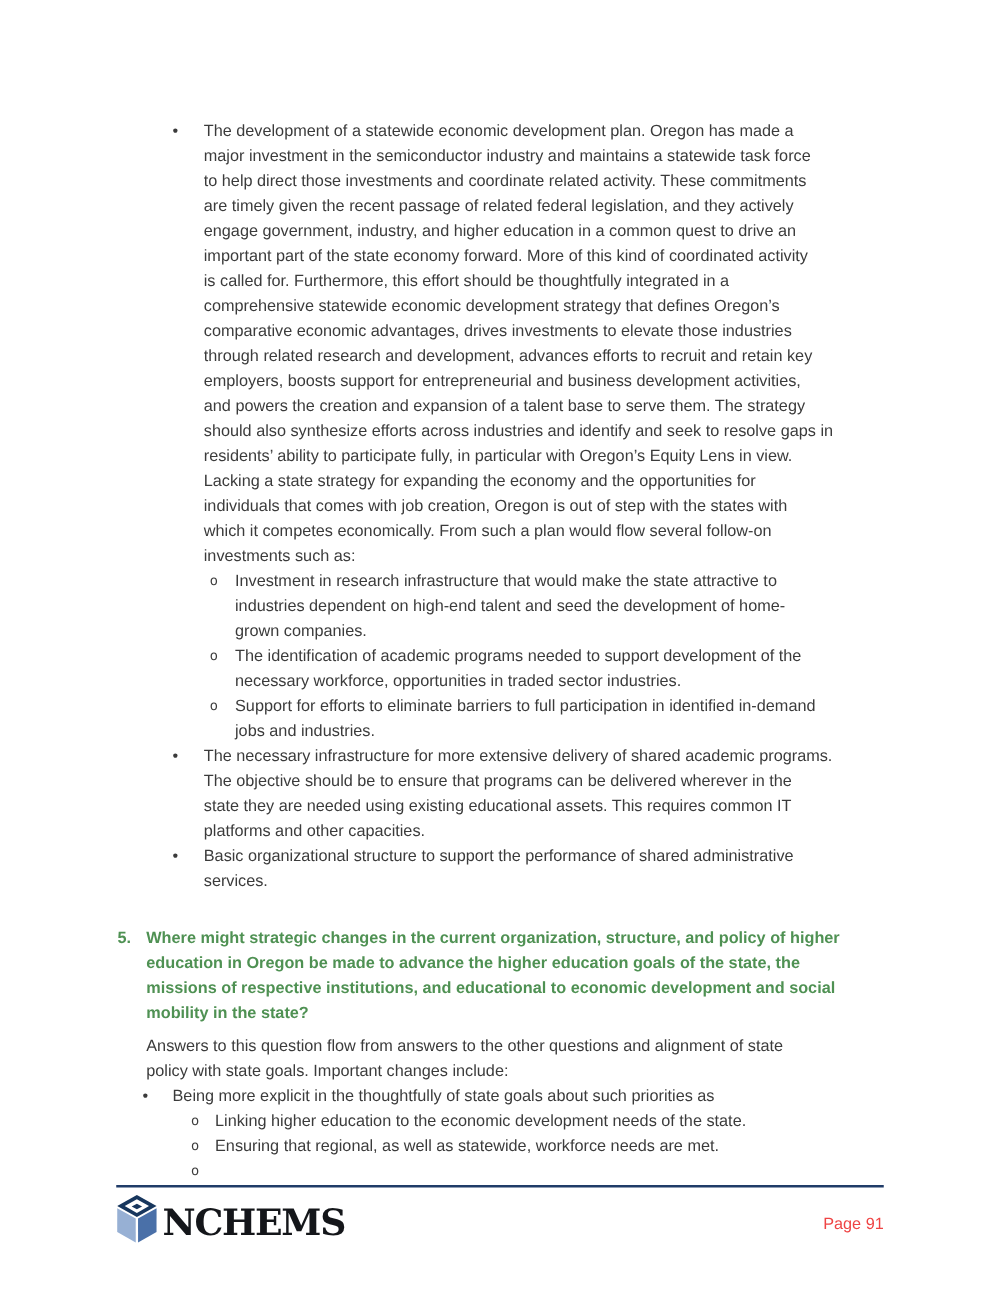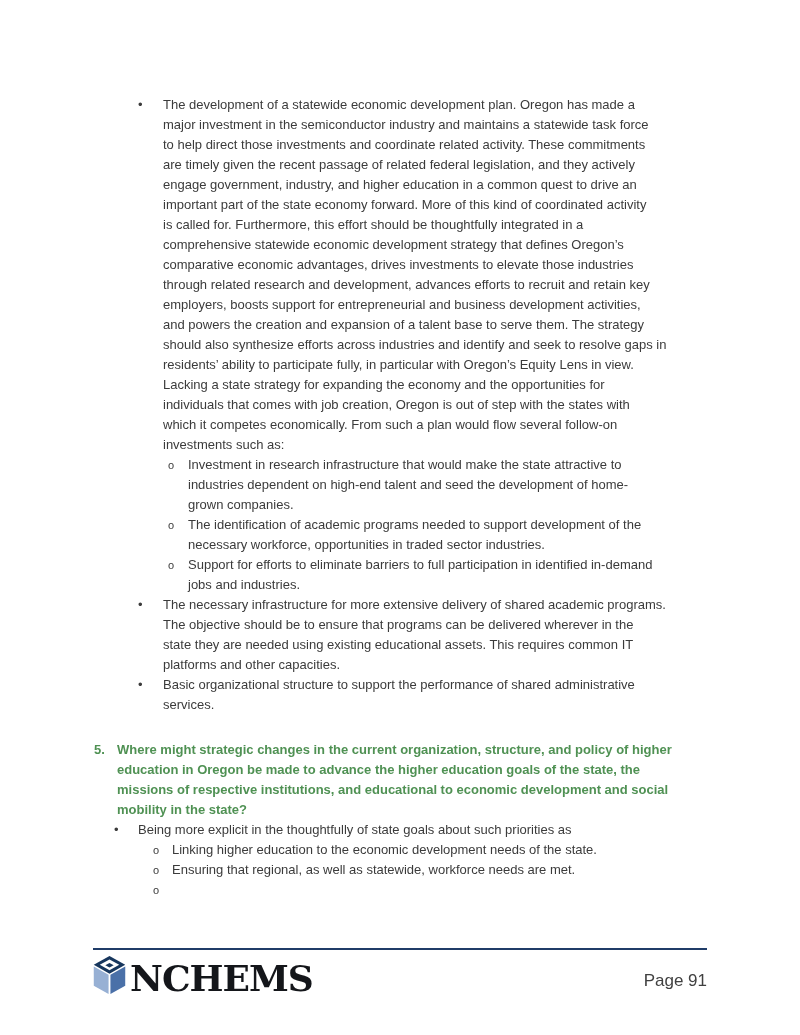--- a/index.html
+++ b/index.html
@@ -63,31 +63,31 @@
   .logo {
     position: absolute;
     left: 91px;
     top: 955px;
     display: flex;
     align-items: center;
   }
   .logo-text {
     font-family: "DejaVu Serif", "Liberation Serif", serif;
     font-weight: bold;
-    font-size: 36px;
+    font-size: 29px;
     letter-spacing: -1px;
     color: #14161a;
     margin-left: 2px;
   }
   .page-number {
     position: absolute;
     right: 93px;
     top: 971px;
-    font-size: 17px;
-    color: #404040;
+    font-size: 13px;
+    color: #ef4444;
   }
 </style>
 </head>
 <body>
 
 <div class="page">
   <main class="content">
 
     <div class="row b1">
       <span class="mk">•</span>
@@ -142,20 +142,24 @@
     </div>
 
     <div class="row question">
       <span class="mk">5.</span>
       <div class="tx">Where might strategic changes in the current organization, structure, and policy of higher
 education in Oregon be made to advance the higher education goals of the state, the
 missions of respective institutions, and educational to economic development and social
 mobility in the state?</div>
     </div>
 
+    <div class="answer">
+      <div class="tx">Answers to this question flow from answers to the other questions and alignment of state
+policy with state goals. Important changes include:</div>
+    </div>
 
     <div class="row ab1">
       <span class="mk">•</span>
       <div class="tx">Being more explicit in the thoughtfully of state goals about such priorities as</div>
     </div>
     <div class="row ab2">
       <span class="mk">o</span>
       <div class="tx">Linking higher education to the economic development needs of the state.</div>
     </div>
     <div class="row ab2">

